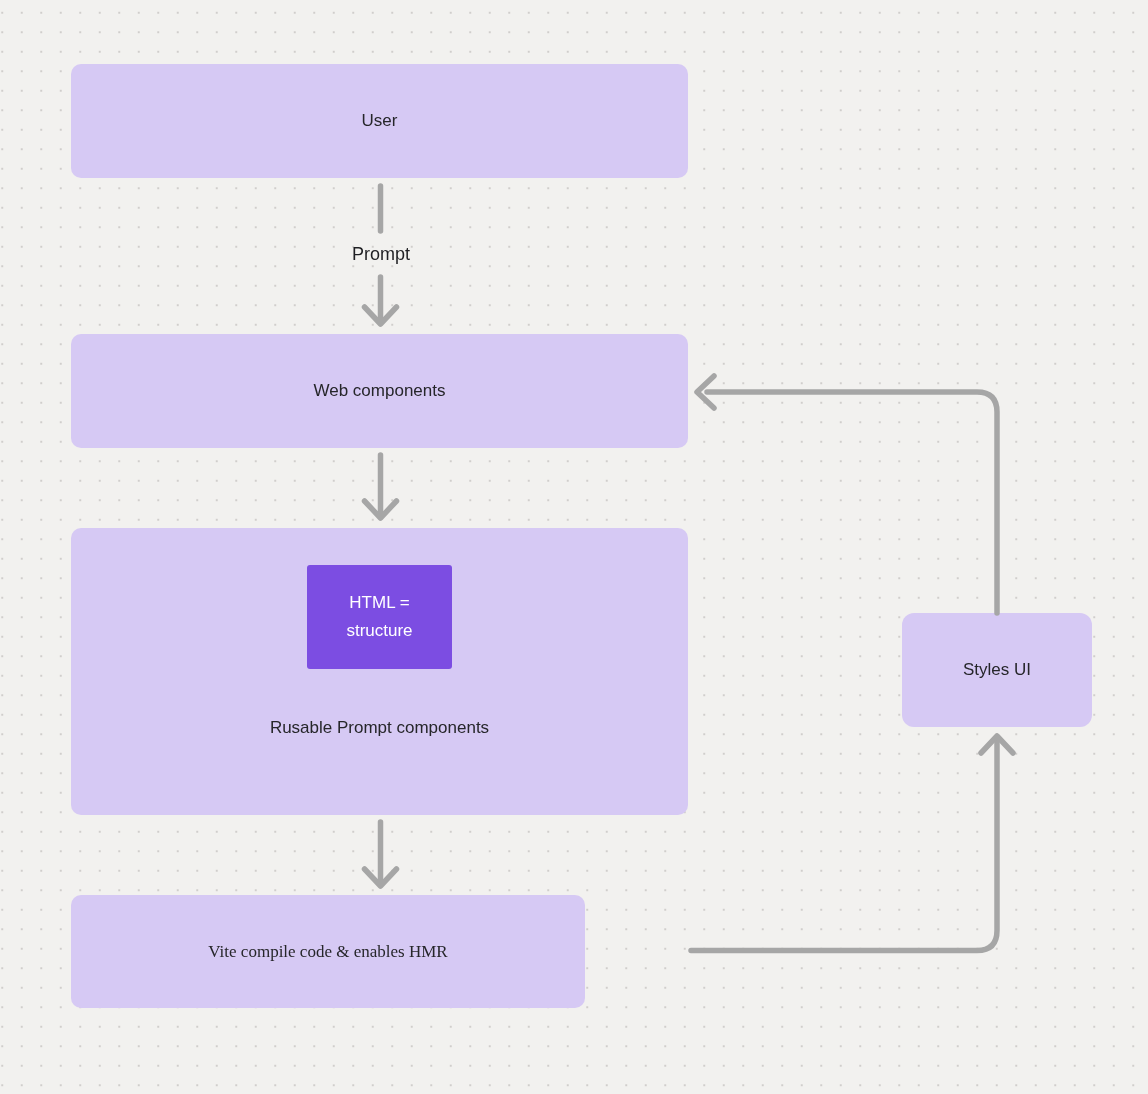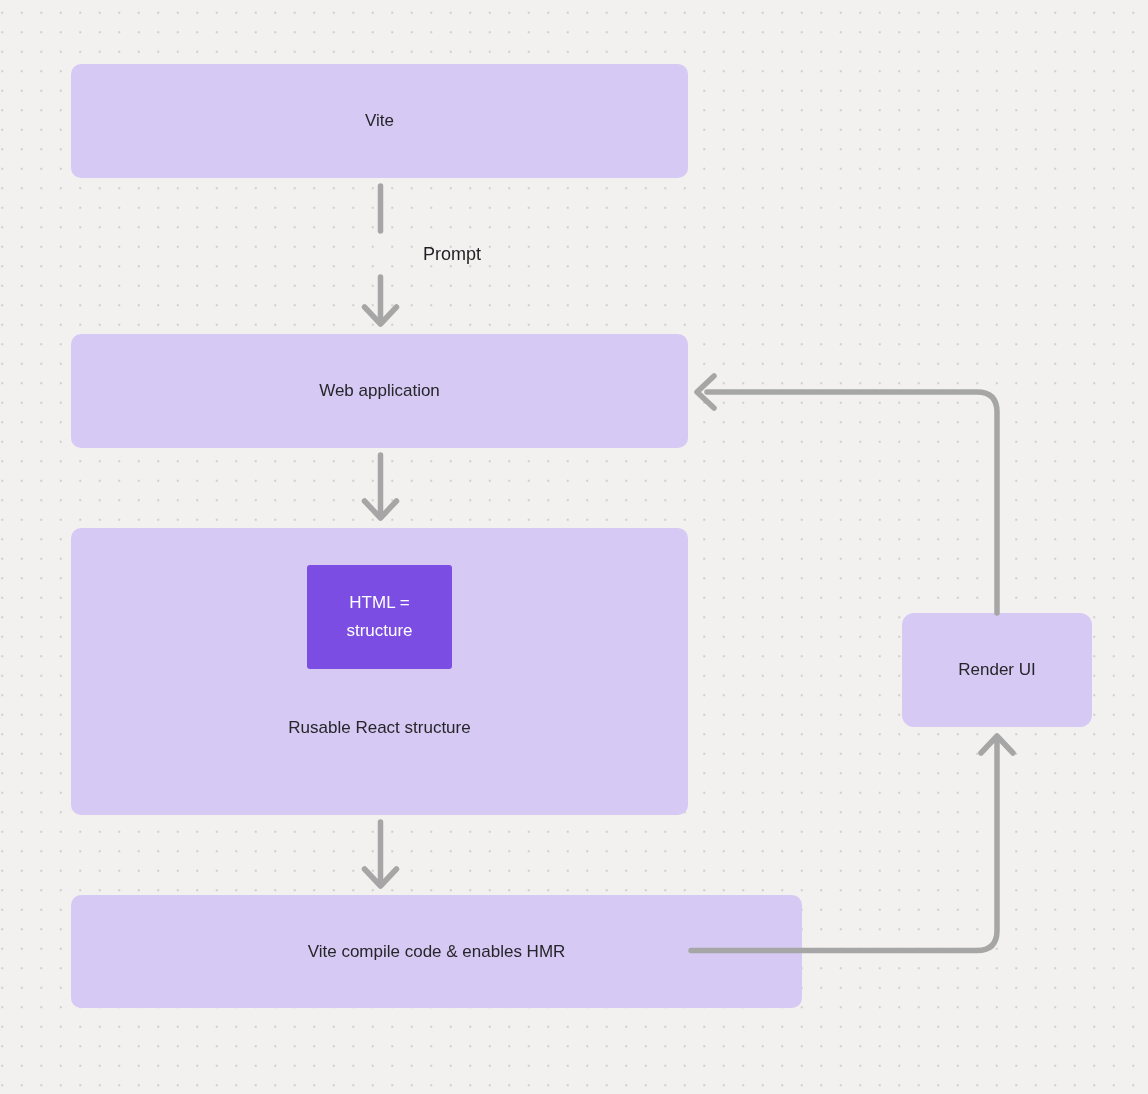--- a/index.html
+++ b/index.html
@@ -25,21 +25,21 @@
     display: flex;
     align-items: center;
     justify-content: center;
     color: #26262a;
     font-size: 17px;
     text-align: center;
   }
   .node-user        { left: 71px;  top: 64px;  width: 617px; height: 114px; }
   .node-webapp      { left: 71px;  top: 334px; width: 617px; height: 114px; }
   .node-group       { left: 71px;  top: 528px; width: 617px; height: 287px; }
-  .node-vite        { left: 71px;  top: 895px; width: 731px; height: 113px; }
+  .node-vite        { left: 71px;  top: 895px; width: 514px; height: 113px; font-family: Liberation Serif, serif; }
   .node-render      { left: 902px; top: 613px; width: 190px; height: 114px; border-radius: 12px; }
 
   .child-row {
     position: absolute;
     left: 0;
     top: 37px;
     width: 100%;
     display: flex;
     justify-content: center;
     gap: 25px;
@@ -66,61 +66,61 @@
     width: 100%;
     text-align: center;
     color: #26262a;
     font-size: 17px;
   }
   .edge-label {
     position: absolute;
     left: 281px;
     top: 244px;
     width: 200px;
-    text-align: right;
+    text-align: center;
     color: #1f1f23;
     font-size: 18px;
   }
   .edges {
     position: absolute;
     left: 0;
     top: 0;
     pointer-events: none;
   }
 </style>
 </head>
 <body>
 
 <div class="canvas">
 
   <div class="node node-user">
-    <span>Vite</span>
+    <span>User</span>
   </div>
 
   <div class="edge-label">Prompt</div>
 
   <div class="node node-webapp">
-    <span>Web application</span>
+    <span>Web components</span>
   </div>
 
   <div class="node node-group">
     <div class="child-row">
       <div class="child">
         <span>HTML = structure</span>
       </div>
     </div>
-    <div class="group-caption">Rusable React structure</div>
+    <div class="group-caption">Rusable Prompt components</div>
   </div>
 
   <div class="node node-vite">
     <span>Vite compile code &amp; enables HMR</span>
   </div>
 
   <div class="node node-render">
-    <span>Render UI</span>
+    <span>Styles UI</span>
   </div>
 
   <svg class="edges" width="1148" height="1094" viewBox="0 0 1148 1094" fill="none" stroke="#a6a6a6" stroke-width="5.5" stroke-linecap="round" stroke-linejoin="round">
 
     <path d="M380.5 186 V231"></path>
 
     <path d="M380.5 277 V320"></path>
     <path d="M364.5 307 L380.5 324 L396.5 307"></path>
 
     <path d="M380.5 455 V514"></path>

